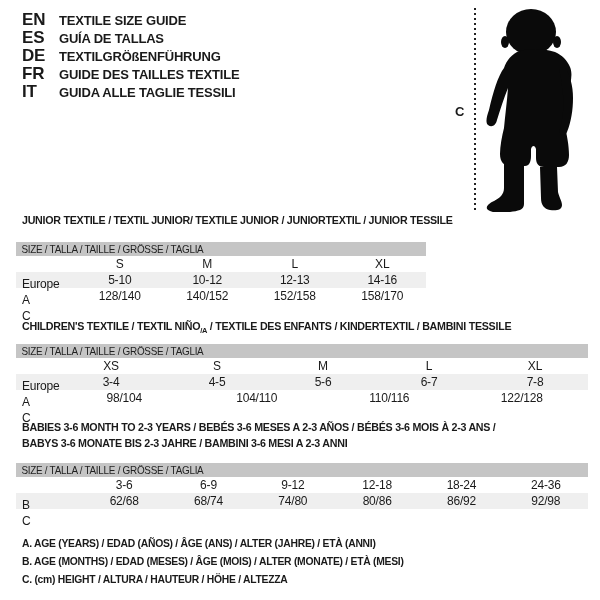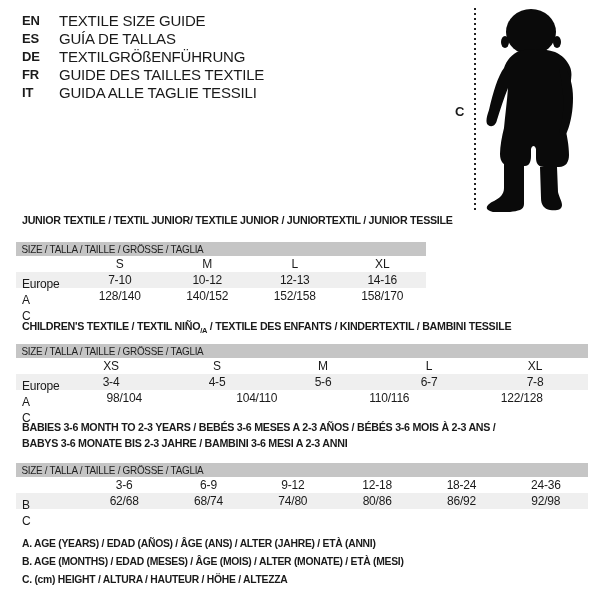--- a/index.html
+++ b/index.html
@@ -3,22 +3,22 @@
 <meta charset="utf-8">
 <style>
   html,body{margin:0;padding:0;background:#fff;}
   .canvas{
     position:relative;width:600px;height:600px;background:#ffffff;overflow:hidden;
     font-family:"Liberation Sans",sans-serif;color:#1a1a1a;
   }
   
   .lang-list{position:absolute;left:22px;top:11px;}
   .lang-row{display:flex;height:18px;align-items:center;}
-  .lang-code{width:37px;font-size:13px;font-weight:700;letter-spacing:-0.2px;}
-  .lang-title{font-size:15px;font-weight:400;letter-spacing:-0.2px;white-space:nowrap;}
+  .lang-code{width:37px;font-size:17px;font-weight:700;letter-spacing:-0.2px;}
+  .lang-title{font-size:13px;font-weight:700;letter-spacing:-0.2px;white-space:nowrap;}
   
   .measure-line{position:absolute;left:474px;top:8px;width:2px;height:204px;
     background:repeating-linear-gradient(to bottom,#222 0 2px,transparent 2px 5px);}
   .measure-label{position:absolute;left:455px;top:104px;font-size:13px;font-weight:700;}
   .figure-svg{position:absolute;left:484px;top:6px;}
   
   .section-title{position:absolute;left:22px;font-size:11.5px;font-weight:700;
     letter-spacing:-0.3px;white-space:nowrap;transform:scaleX(0.93);transform-origin:left top;}
   .sub{font-size:8px;vertical-align:-3px;}
   
@@ -96,21 +96,21 @@
     </div>
     <div class="trow">
       <span class="row-label">Europe</span>
       <span class="cell">S</span>
       <span class="cell">M</span>
       <span class="cell">L</span>
       <span class="cell">XL</span>
     </div>
     <div class="trow alt">
       <span class="row-label">A</span>
-      <span class="cell">7-10</span>
+      <span class="cell">5-10</span>
       <span class="cell">10-12</span>
       <span class="cell">12-13</span>
       <span class="cell">14-16</span>
     </div>
     <div class="trow">
       <span class="row-label">C</span>
       <span class="cell">128/140</span>
       <span class="cell">140/152</span>
       <span class="cell">152/158</span>
       <span class="cell">158/170</span>

